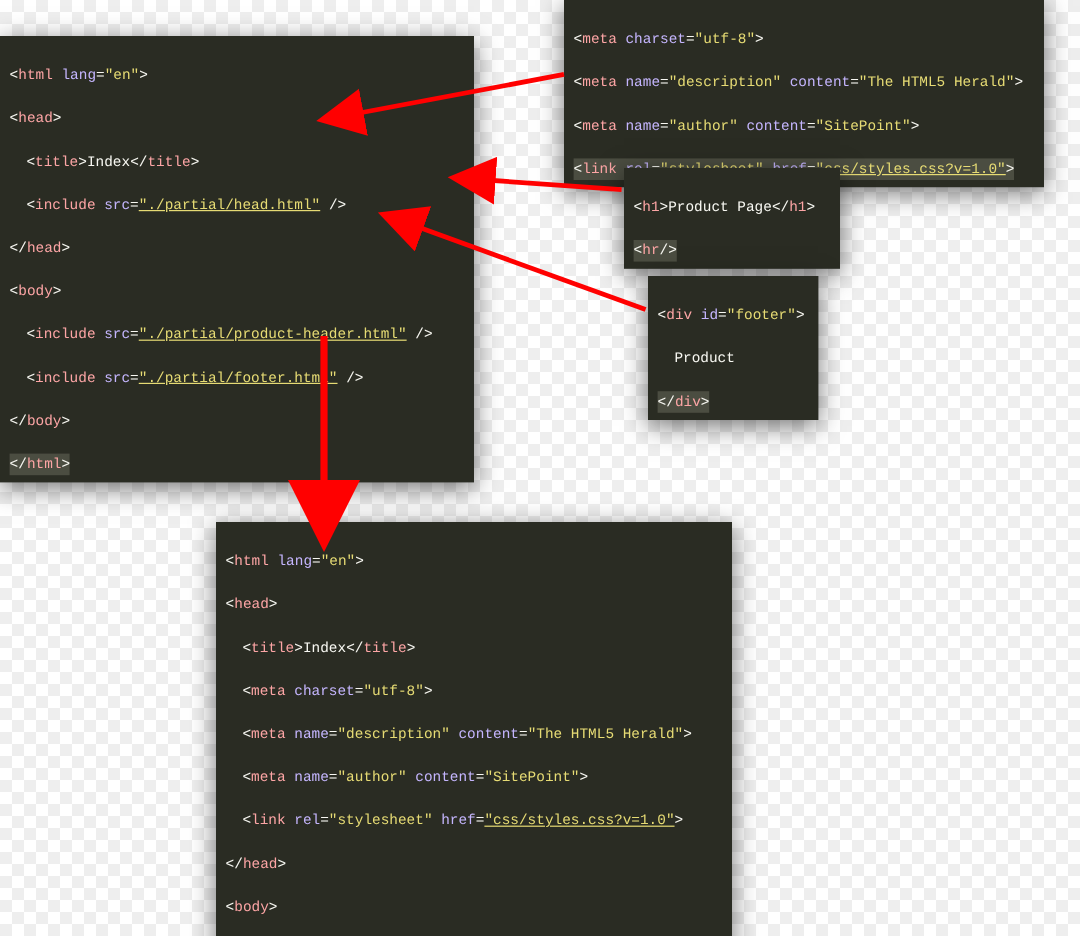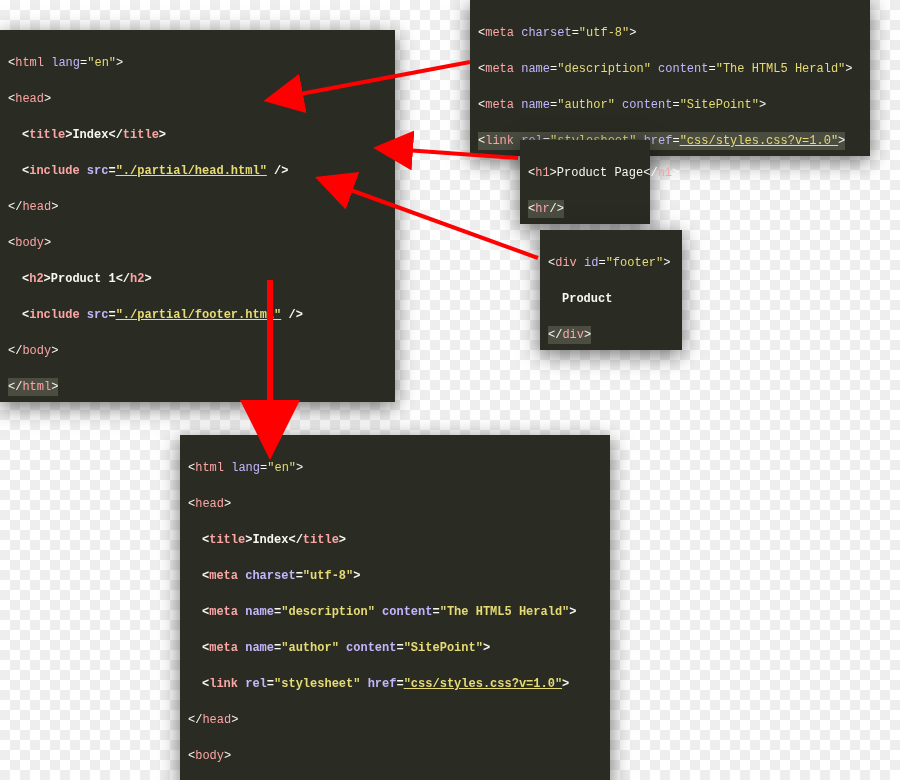--- a/index.html
+++ b/index.html
@@ -21,21 +21,21 @@
   .code-panel {
     position: absolute;
     background: #2a2c23;
     color: #ddd;
     padding: 6px 8px;
     line-height: 1.5;
     white-space: pre;
     box-shadow: 0 5px 20px rgba(0,0,0,.55);
   }
   .code-panel .line { display: block; }
-  .ind1 { padding-left: 14px; font-weight: bold; }
+  .ind1 { padding-left: 14px; }
   .pink   { color: #fca5a5; }
   .yellow { color: #e6db74; }
   .green  { color: #c4b5fd; }
   .white  { color: #f8f8f2; }
   .underline { text-decoration: underline; }
   .sel-line { background: #4b4d41; }
   svg.arrows {
     position: absolute;
     inset: 0;
     width: 900px;
@@ -46,34 +46,34 @@
 </head>
 <body>
 
 <div class="code-panel" style="left:0px; top:30px; width:395px;">
 <span class="line"><span class="white">&lt;</span><span class="pink">html </span><span class="green">lang</span><span class="white">=</span><span class="yellow">"en"</span><span class="white">&gt;</span></span>
 <span class="line"><span class="white">&lt;</span><span class="pink">head</span><span class="white">&gt;</span></span>
 <span class="line ind1"><span class="white">&lt;</span><span class="pink">title</span><span class="white">&gt;</span><span class="white">Index</span><span class="white">&lt;/</span><span class="pink">title</span><span class="white">&gt;</span></span>
 <span class="line ind1"><span class="white">&lt;</span><span class="pink">include </span><span class="green">src</span><span class="white">=</span><span class="yellow underline">"./partial/head.html"</span><span> </span><span class="white">/&gt;</span></span>
 <span class="line"><span class="white">&lt;/</span><span class="pink">head</span><span class="white">&gt;</span></span>
 <span class="line"><span class="white">&lt;</span><span class="pink">body</span><span class="white">&gt;</span></span>
-<span class="line ind1"><span class="white">&lt;</span><span class="pink">h2</span><span class="white">&gt;</span><span class="white">Product 1</span><span class="white">&lt;/</span><span class="pink">h2</span><span class="white">&gt;</span></span>
+<span class="line ind1"><span class="white">&lt;</span><span class="pink">include </span><span class="green">src</span><span class="white">=</span><span class="yellow underline">"./partial/product-header.html"</span><span> </span><span class="white">/&gt;</span></span>
 <span class="line ind1"><span class="white">&lt;</span><span class="pink">include </span><span class="green">src</span><span class="white">=</span><span class="yellow underline">"./partial/footer.html"</span><span> </span><span class="white">/&gt;</span></span>
 <span class="line"><span class="white">&lt;/</span><span class="pink">body</span><span class="white">&gt;</span></span>
 <span class="line sel-line" style="display:inline-block"><span class="white">&lt;/</span><span class="pink">html</span><span class="white">&gt;</span></span>
 </div>
 
 <div class="code-panel" style="left:470px; top:0px; width:400px;">
 <span class="line"><span class="white">&lt;</span><span class="pink">meta </span><span class="green">charset</span><span class="white">=</span><span class="yellow">"utf-8"</span><span class="white">&gt;</span></span>
 <span class="line"><span class="white">&lt;</span><span class="pink">meta </span><span class="green">name</span><span class="white">=</span><span class="yellow">"description"</span><span> </span><span class="green">content</span><span class="white">=</span><span class="yellow">"The HTML5 Herald"</span><span class="white">&gt;</span></span>
 <span class="line"><span class="white">&lt;</span><span class="pink">meta </span><span class="green">name</span><span class="white">=</span><span class="yellow">"author"</span><span> </span><span class="green">content</span><span class="white">=</span><span class="yellow">"SitePoint"</span><span class="white">&gt;</span></span>
 <span class="line sel-line" style="display:inline-block"><span class="white">&lt;</span><span class="pink">link </span><span class="green">rel</span><span class="white">=</span><span class="yellow">"stylesheet"</span><span> </span><span class="green">href</span><span class="white">=</span><span class="yellow underline">"css/styles.css?v=1.0"</span><span class="white">&gt;</span></span>
 </div>
 
-<div class="code-panel" style="left:520px; top:140px; width:130px;">
+<div class="code-panel" style="left:520px; top:140px; width:180px;">
 <span class="line"><span class="white">&lt;</span><span class="pink">h1</span><span class="white">&gt;</span><span class="white">Product Page</span><span class="white">&lt;/</span><span class="pink">h1</span><span class="white">&gt;</span></span>
 <span class="line sel-line" style="display:inline-block"><span class="white">&lt;</span><span class="pink">hr</span><span class="white">/&gt;</span></span>
 </div>
 
 <div class="code-panel" style="left:540px; top:230px; width:142px;">
 <span class="line"><span class="white">&lt;</span><span class="pink">div </span><span class="green">id</span><span class="white">=</span><span class="yellow">"footer"</span><span class="white">&gt;</span></span>
 <span class="line ind1"><span class="white">Product</span></span>
 <span class="line sel-line" style="display:inline-block"><span class="white">&lt;/</span><span class="pink">div</span><span class="white">&gt;</span></span>
 </div>
 

